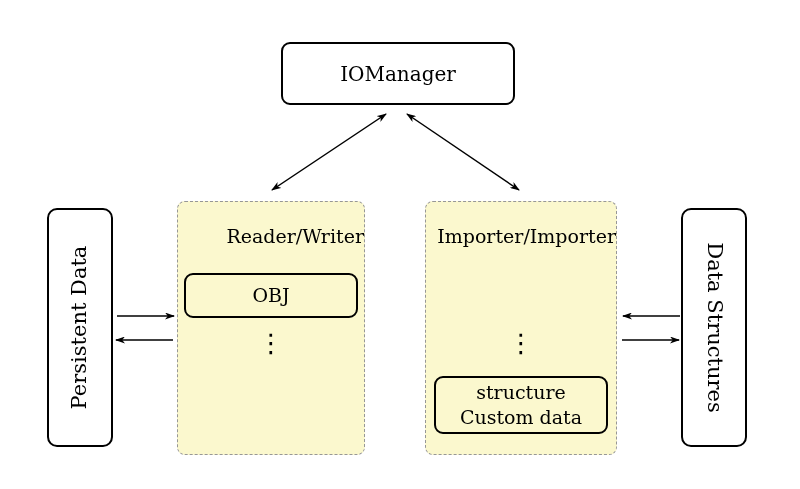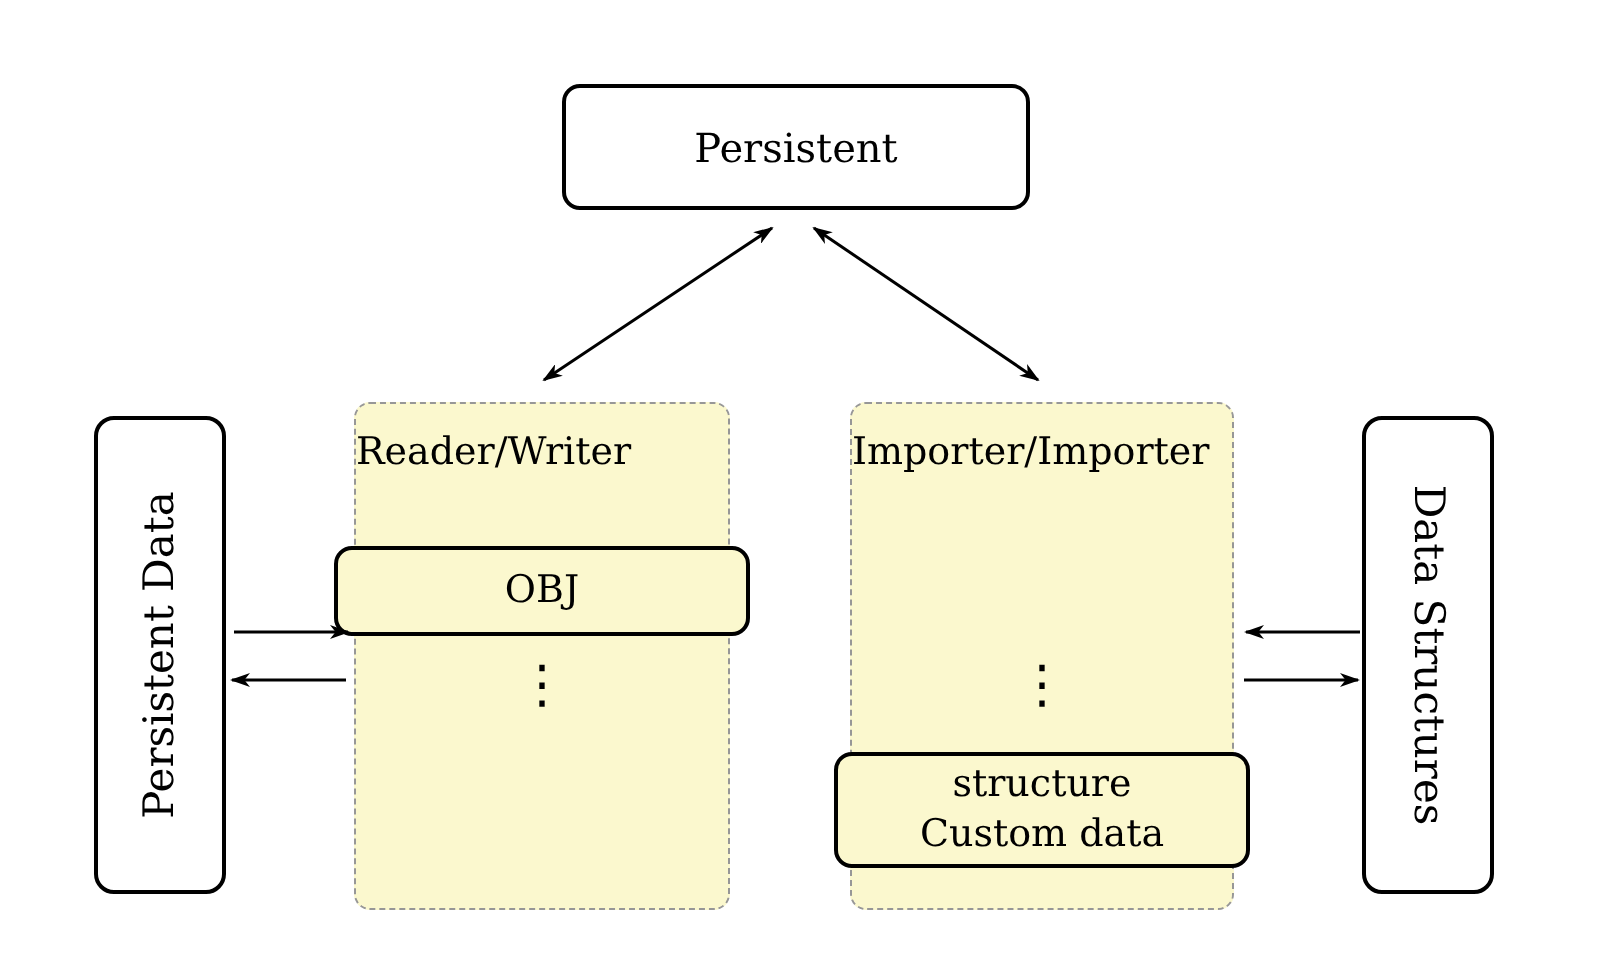--- a/index.html
+++ b/index.html
@@ -55,29 +55,29 @@
     position: absolute;
     top: 201px;
     height: 254px;
     background: var(--group-fill);
     border: 1.5px dashed var(--group-border);
     border-radius: 8px;
   }
   .group-left  { left: 177px; width: 188px; }
   .group-right { left: 425px; width: 192px; }
   .group-title {
-    margin-top: 13px;
-    text-align: left;
+    margin-top: 23px;
+    text-align: right;
     font-size: 19px;
   }
   .item-box {
     position: absolute;
     left: 50%;
     transform: translateX(-50%);
-    width: 208px;
+    width: 174px;
     background: var(--group-fill);
     border: 2.5px solid var(--node-border);
     border-radius: 9px;
     display: flex;
     flex-direction: column;
     align-items: center;
     justify-content: center;
     font-size: 19px;
     text-align: center;
     line-height: 1.3;
@@ -103,21 +103,21 @@
     stroke: var(--arrow);
     stroke-width: 1.5;
   }
 </style>
 </head>
 <body>
 
 <div class="canvas">
 
   <div class="node node-iomanager">
-    <span>Persistent</span>
+    <span>IOManager</span>
   </div>
 
   <div class="node side-node side-node-left">
     <span class="vtext vtext-ccw">Persistent Data</span>
   </div>
 
   <div class="node side-node side-node-right">
     <span class="vtext vtext-cw">Data Structures</span>
   </div>
 

